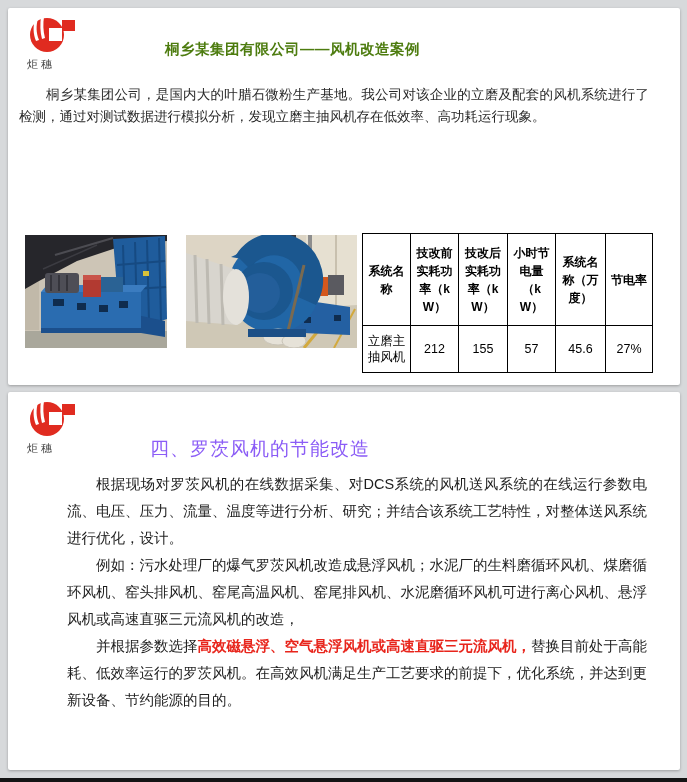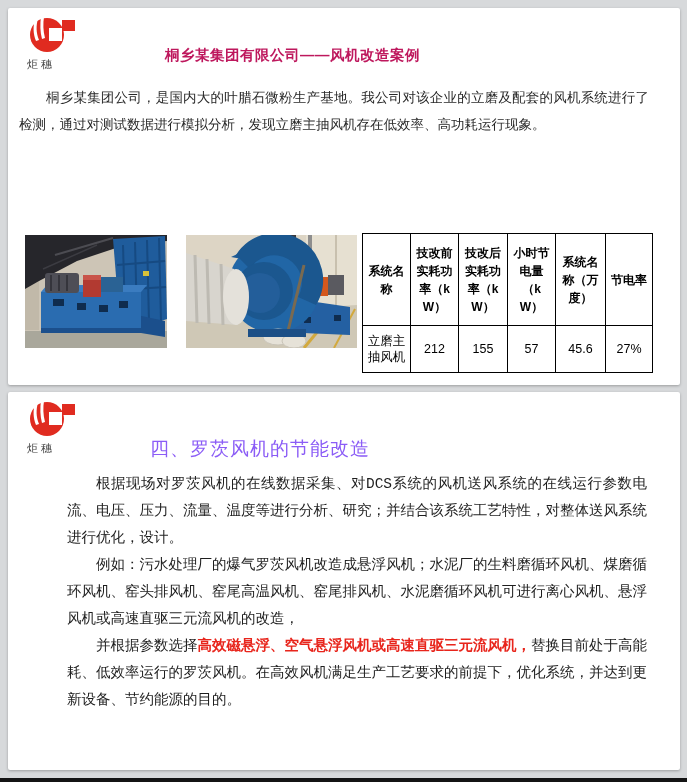--- a/index.html
+++ b/index.html
@@ -16,27 +16,27 @@
     box-shadow:0 1px 3px rgba(0,0,0,0.28);
   }
   .page1 { top:8px;   height:377px; }
   .page2 { top:392px; height:378px; }
 
   .logo { position:absolute; left:17px; top:6px; width:60px; text-align:left; }
   .logo svg { display:block; }
   .logo-text { font-size:11px; letter-spacing:3px; color:#3d3d3d; margin-top:1px; padding-left:2px; }
 
   .p1-title {
-    position:absolute; left:157px; top:38px;
-    font-size:14.5px; font-weight:bold; color:#be185d;
+    position:absolute; left:157px; top:32px;
+    font-size:14.5px; font-weight:bold; color:#4d7c0f;
     letter-spacing:0.5px;
   }
   .p1-body {
     position:absolute; left:11px; top:76px; width:630px;
-    font-size:13.5px; line-height:27px; color:#282828;
+    font-size:13.5px; line-height:22px; color:#282828;
     text-align:justify;
   }
   .p1-body p { text-indent:2em; }
 
   .media-row { position:absolute; left:17px; top:227px; }
   .media-row svg { display:inline-block; vertical-align:top; }
   .photo-gap { display:inline-block; width:10px; }
 
   table.energy {
     position:absolute; left:354px; top:225px;
@@ -55,21 +55,21 @@
   }
   td.sysname { font-weight:bold; font-size:12px; }
 
   .p2-title {
     position:absolute; left:142px; top:44px;
     font-size:19px; color:#8b5cf6; font-weight:500;
     font-family:"Liberation Serif", serif; letter-spacing:1px;
   }
   .p2-body {
     position:absolute; left:59px; top:79px; width:580px;
-    font-family:Liberation Mono, monospace;
+    font-family:Liberation Sans, sans-serif;
     font-size:14.5px; line-height:27px; color:#1e1e1e;
     text-align:justify;
   }
   .p2-body p { text-indent:2em; }
   .hl-red { font-weight:bold; }
 
   .bottom-bar { position:absolute; left:0; bottom:0; width:687px; height:4px; background:#141414; }
 </style>
 </head>
 <body>

